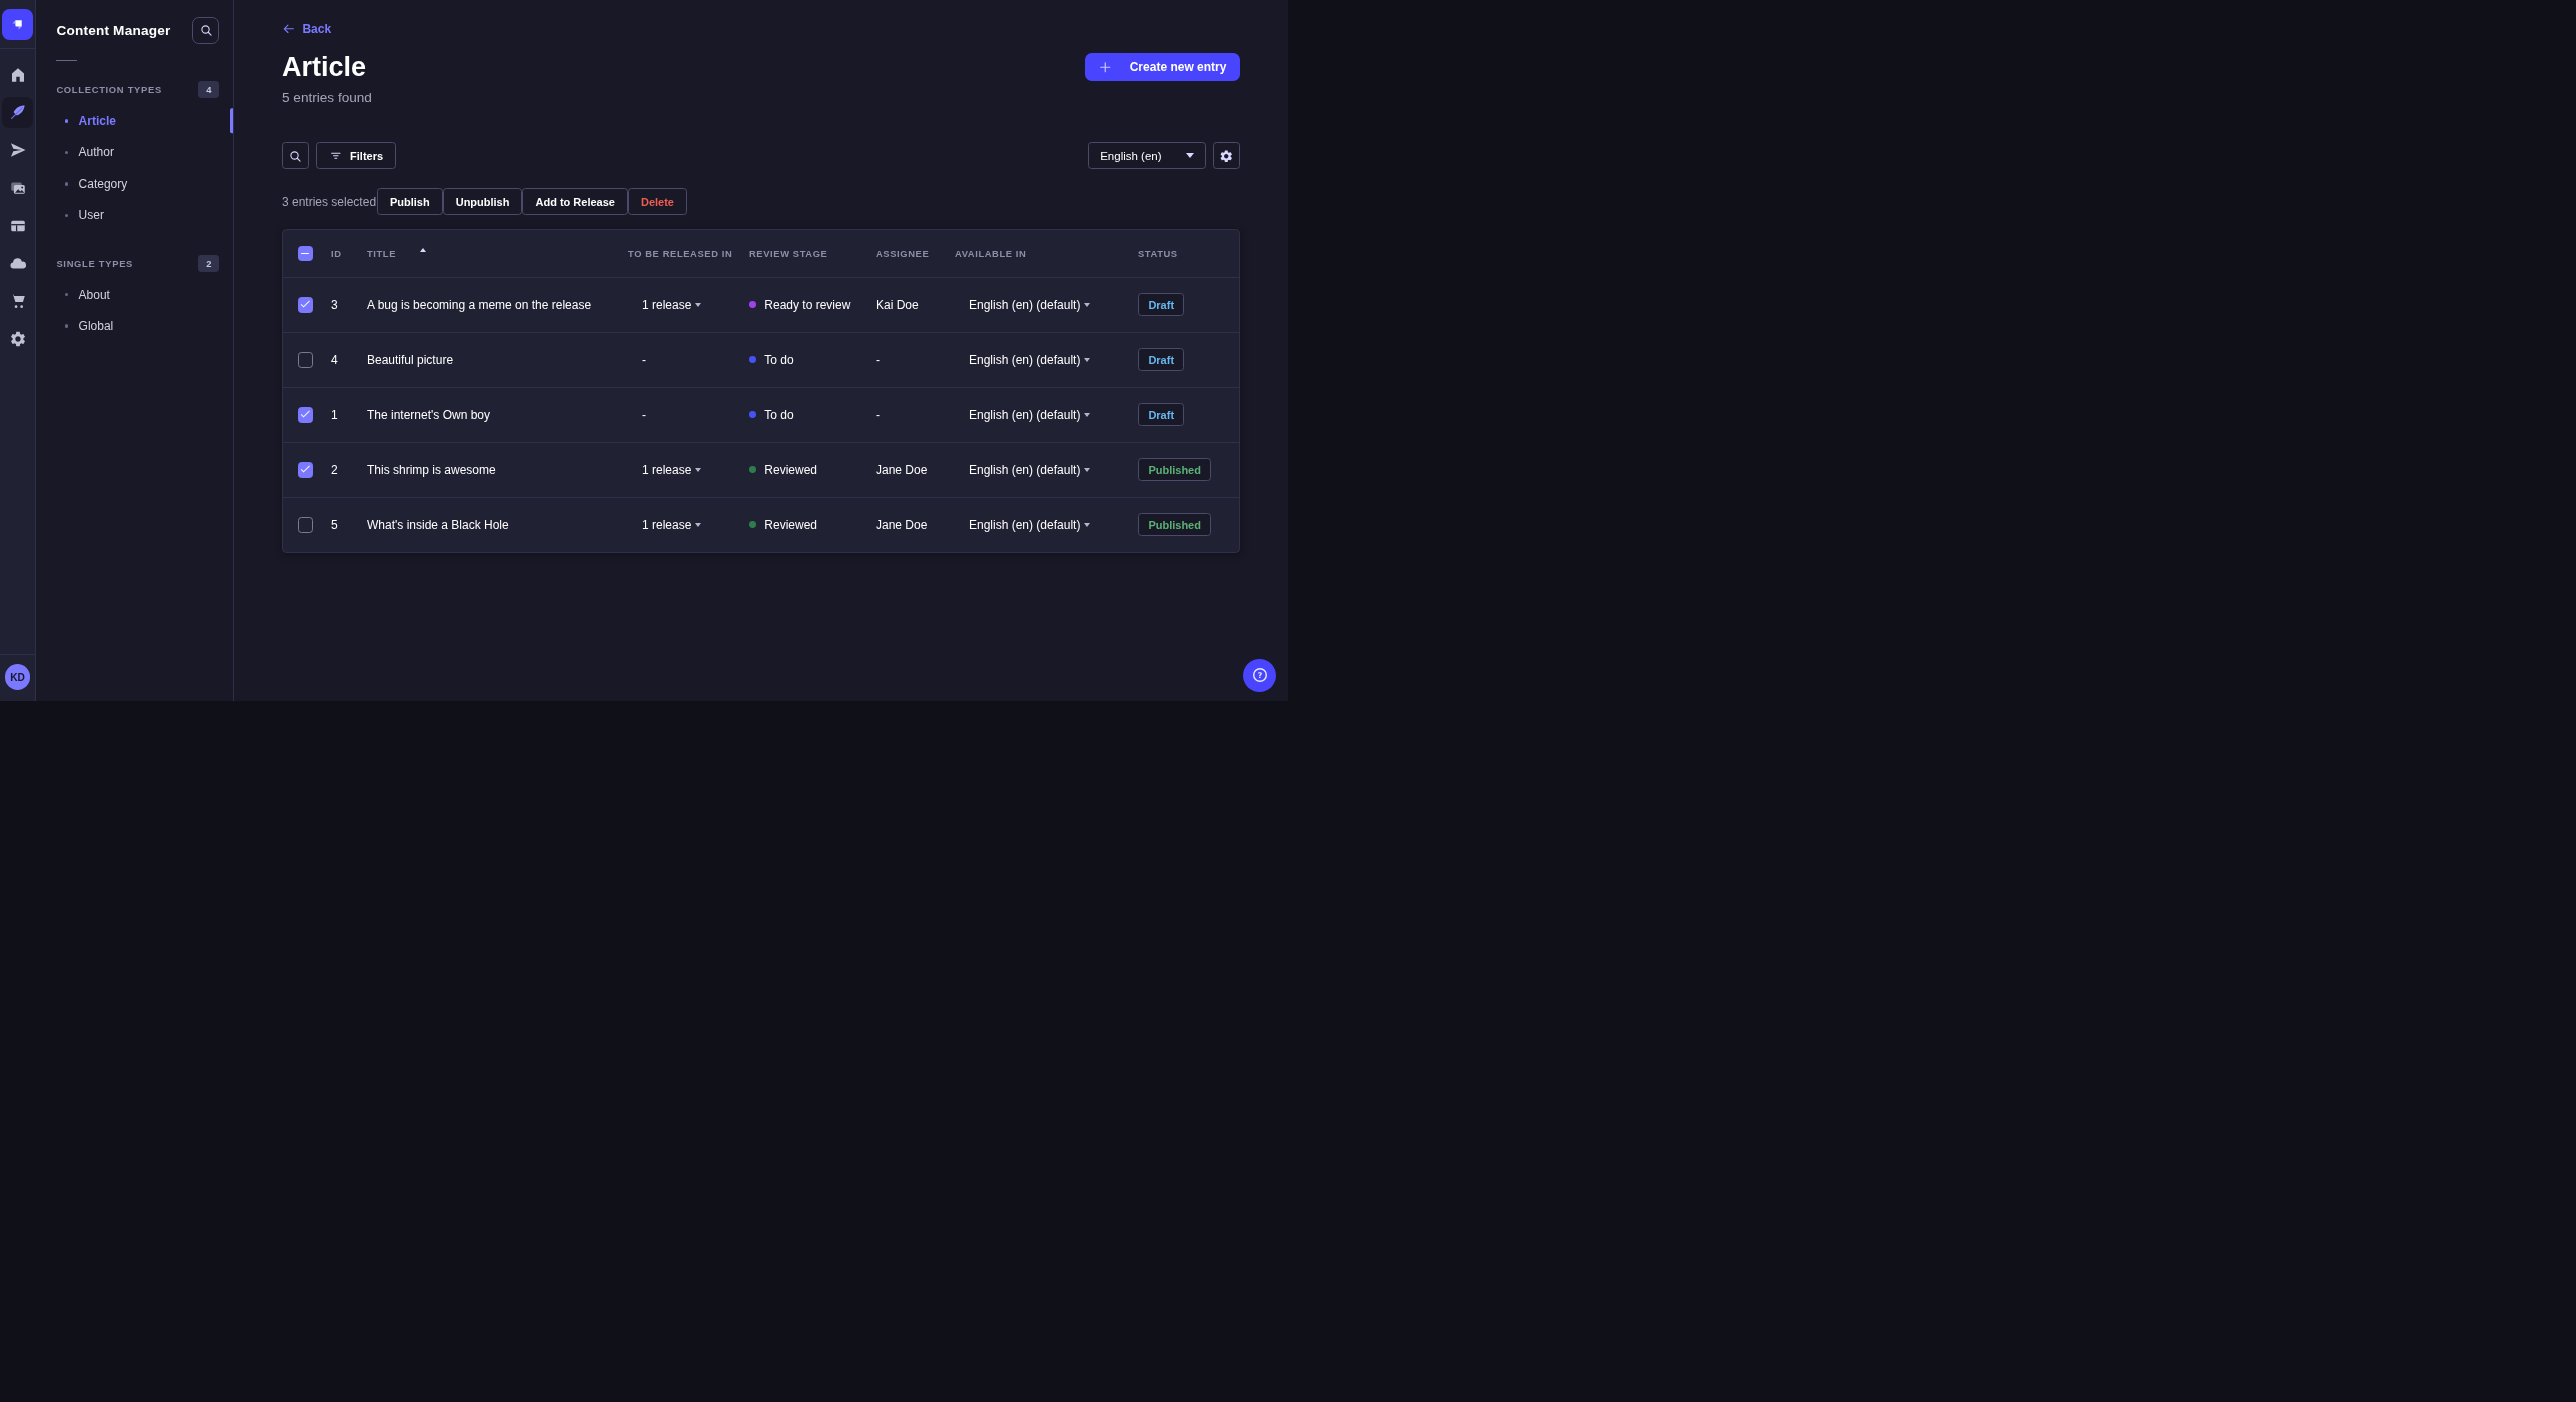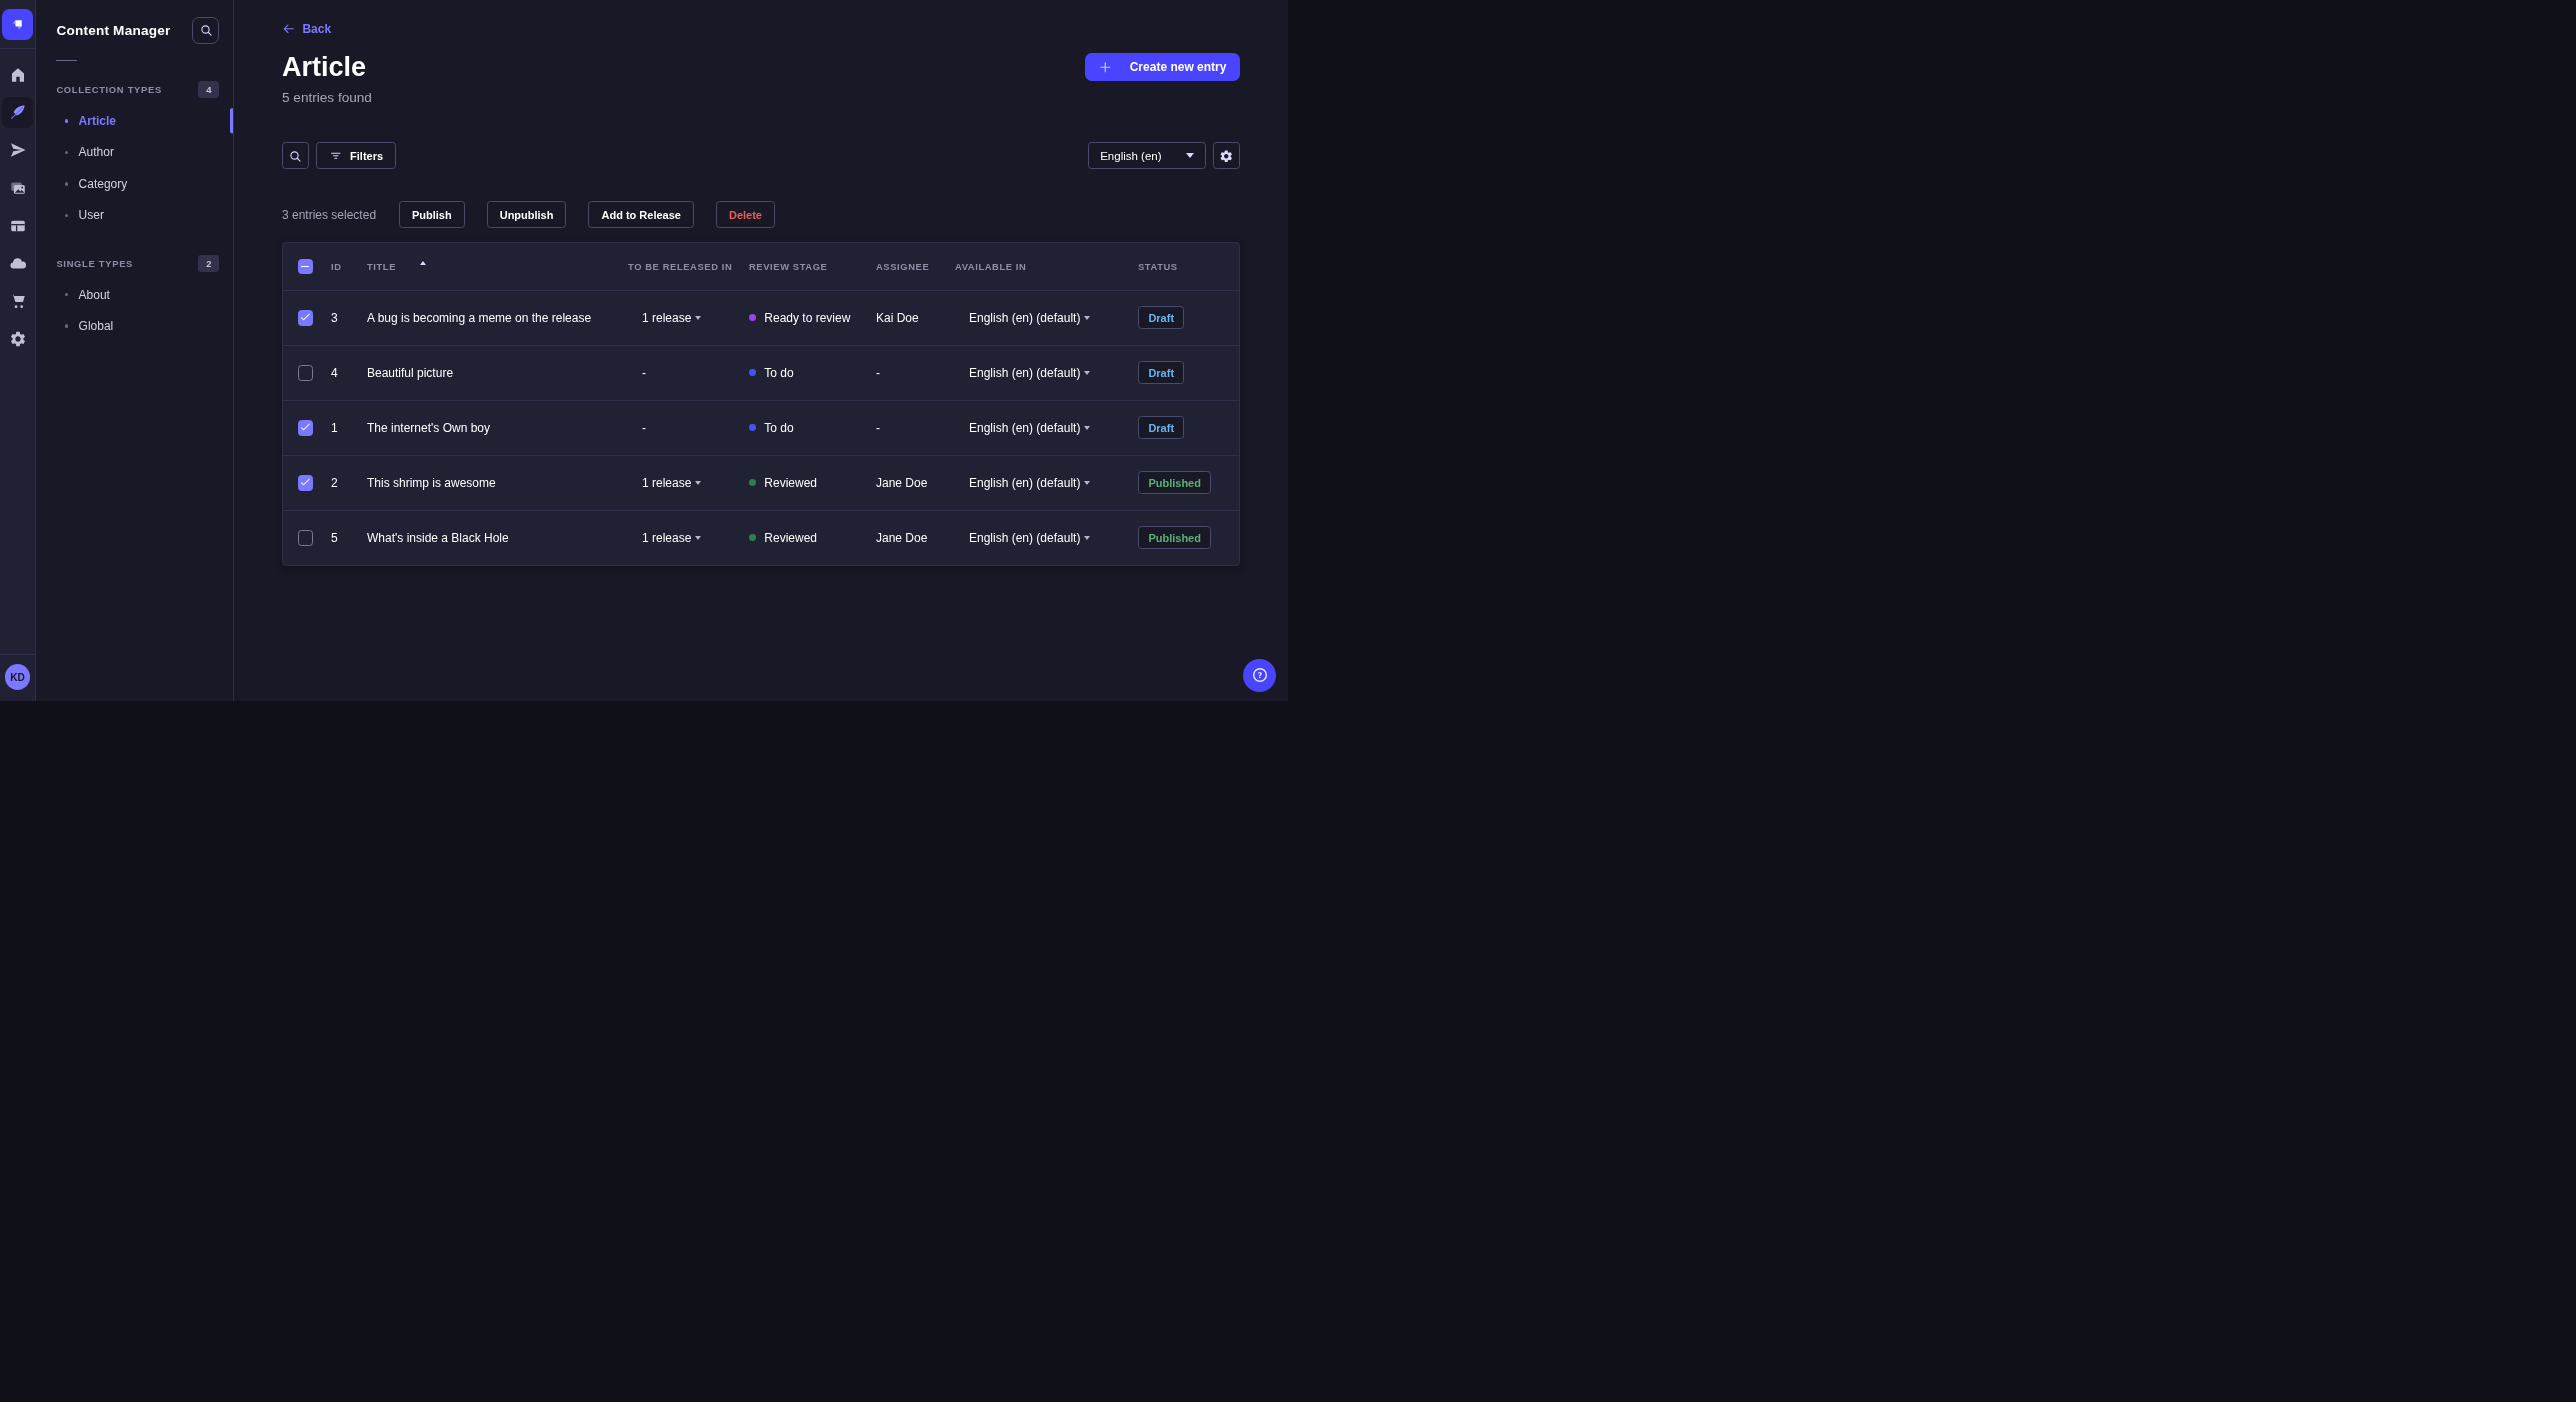--- a/index.html
+++ b/index.html
@@ -60,21 +60,21 @@
 
   .toolbar{display:flex;align-items:center;justify-content:space-between;margin-top:37px;}
   .toolbar-left,.toolbar-right{display:flex;align-items:center;gap:6.8px;}
   .outline-btn{display:flex;align-items:center;gap:7.7px;height:27px;padding:0 12px;background:transparent;border:0.9px solid var(--border-strong);border-radius:3.4px;color:#fff;font-size:11px;font-weight:700;cursor:pointer;font-family:inherit;}
   .outline-btn svg{width:13.6px;height:13.6px;color:#d9d8ff;}
   .select{display:flex;align-items:center;justify-content:space-between;width:118px;height:27px;padding:0 11px;border:0.9px solid var(--border-strong);border-radius:3.4px;font-size:11.5px;color:#fff;cursor:pointer;}
   .caret{width:0;height:0;border-left:4.3px solid transparent;border-right:4.3px solid transparent;border-top:5.1px solid #d9d8ff;}
   .caret.small{border-left-width:3.8px;border-right-width:3.8px;border-top-width:4.7px;border-top-color:#b5b5c8;}
   .sort-asc{width:0;height:0;border-left:3.8px solid transparent;border-right:3.8px solid transparent;border-bottom:4.7px solid #d9d8ff;margin-left:7.7px;}
 
-  .selection-row{display:flex;align-items:center;gap:22px;margin-top:32px;}
+  .selection-row{display:flex;align-items:center;gap:0;margin-top:19px;}
   .selection-text{font-size:12px;color:var(--muted);margin-right:0.9px;}
   .danger{color:#ee5e52;}
 
   
   .table-card{margin-top:13.6px;background:var(--surface);border:0.9px solid var(--border);border-radius:4.3px;box-shadow:0 1.7px 8.5px rgba(0,0,0,.25);overflow:hidden;}
   .tr{display:grid;grid-template-columns:37px 36px 261px 121px 127px 79px 183px 1fr;align-items:center;height:55px;border-top:0.9px solid var(--border);}
   .tr.head{height:47px;border-top:none;}
   .td{padding-left:11px;font-size:12px;color:#fff;min-width:0;white-space:nowrap;overflow:hidden;display:flex;align-items:center;}
   .td-check{padding-left:14.5px;}
   .th{font-size:9.4px;font-weight:700;letter-spacing:0.6px;color:var(--muted2);}

